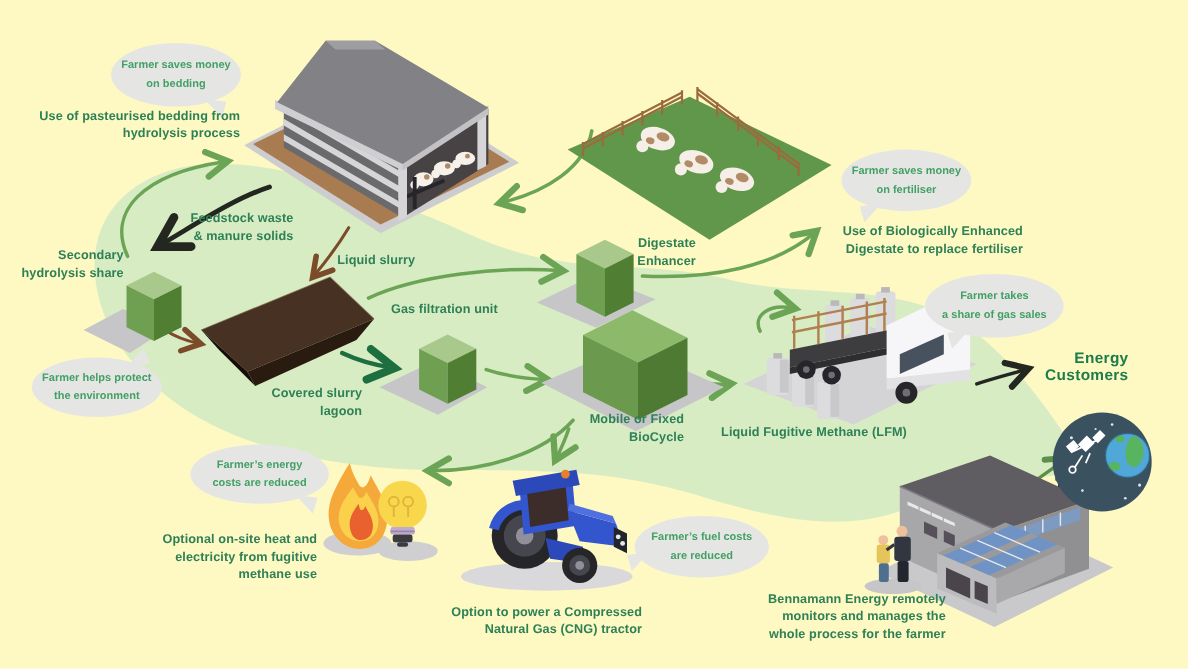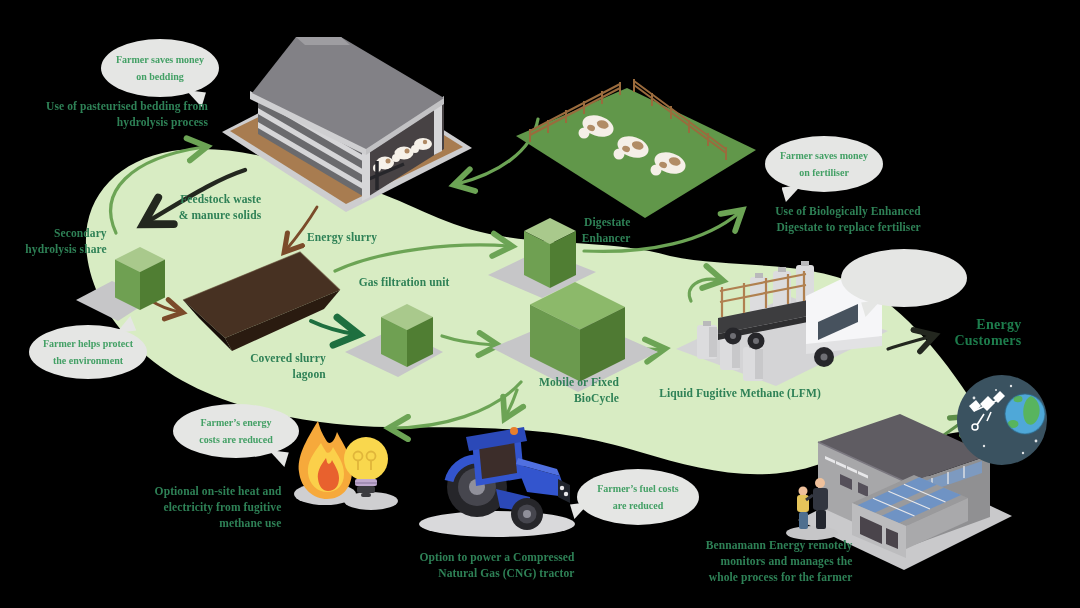--- a/index.html
+++ b/index.html
@@ -1,17 +1,17 @@
 <!DOCTYPE html>
 <html><head>
 <meta charset="utf-8">
 <style>
   html,body{margin:0;padding:0;background:#ffffff;}
-  .stage{position:relative;width:1080px;height:608px;background:#000000;overflow:hidden;
-         font-family:Liberation Serif, serif;}
+  .stage{position:relative;width:1080px;height:608px;background:#fef9c3;overflow:hidden;
+         font-family:Liberation Sans, sans-serif;}
   .art{position:absolute;left:0;top:0;}
   .lbl{position:absolute;transform:translate(-50%,-50%);text-align:right;
        font-weight:bold;font-size:11.5px;line-height:1.4;color:#2e8156;
        white-space:pre-line;letter-spacing:.1px;}
   .lbl.big{font-size:14px;line-height:1.16;color:#1d7c4c;letter-spacing:.3px;}
   .bubble{position:absolute;transform:translate(-50%,-50%);background:#e5e6e4;
           border-radius:50%;display:flex;align-items:center;justify-content:center;
           text-align:center;font-weight:bold;font-size:10px;line-height:1.75;
           color:#43a065;white-space:pre-line;box-sizing:border-box;padding:2px 6px;}
   .tail{position:absolute;width:20px;height:17px;background:#e5e6e4;}
@@ -313,20 +313,22 @@
   <span>Farmer saves money
 on bedding</span>
   <i class="tail dr" style="left:72%;bottom:-10px"></i>
 </div>
 <div class="bubble" style="left:824px;top:164px;width:118px;height:56px">
   <span>Farmer saves money
 on fertiliser</span>
   <i class="tail dl" style="left:14%;bottom:-10px"></i>
 </div>
 <div class="bubble" style="left:904px;top:278px;width:126px;height:58px">
+  <span>Farmer takes
+a share of gas sales</span>
   <i class="tail dl" style="left:16%;bottom:-10px"></i>
 </div>
 <div class="bubble" style="left:88px;top:352px;width:118px;height:54px">
   <span>Farmer helps protect
 the environment</span>
   <i class="tail ur" style="left:74%;top:-9px"></i>
 </div>
 <div class="bubble" style="left:236px;top:431px;width:126px;height:54px">
   <span>Farmer’s energy
 costs are reduced</span>
@@ -335,21 +337,21 @@
 <div class="bubble" style="left:638px;top:497px;width:122px;height:56px">
   <span>Farmer’s fuel costs
 are reduced</span>
   <i class="tail dl" style="left:-7px;bottom:6px"></i>
 </div>
 
 <div class="lbl" style="left:127px;top:114px">Use of pasteurised bedding from
 hydrolysis process</div>
 <div class="lbl" style="left:220px;top:207px">Feedstock waste
 &amp; manure solids</div>
-<div class="lbl" style="left:342px;top:237px">Energy slurry</div>
+<div class="lbl" style="left:342px;top:237px">Liquid slurry</div>
 <div class="lbl" style="left:66px;top:241px">Secondary
 hydrolysis share</div>
 <div class="lbl" style="left:288px;top:366px">Covered slurry
 lagoon</div>
 <div class="lbl" style="left:404px;top:282px">Gas filtration unit</div>
 <div class="lbl" style="left:606px;top:230px">Digestate
 Enhancer</div>
 <div class="lbl" style="left:579px;top:390px">Mobile or Fixed
 BioCycle</div>
 <div class="lbl" style="left:848px;top:219px">Use of Biologically Enhanced

